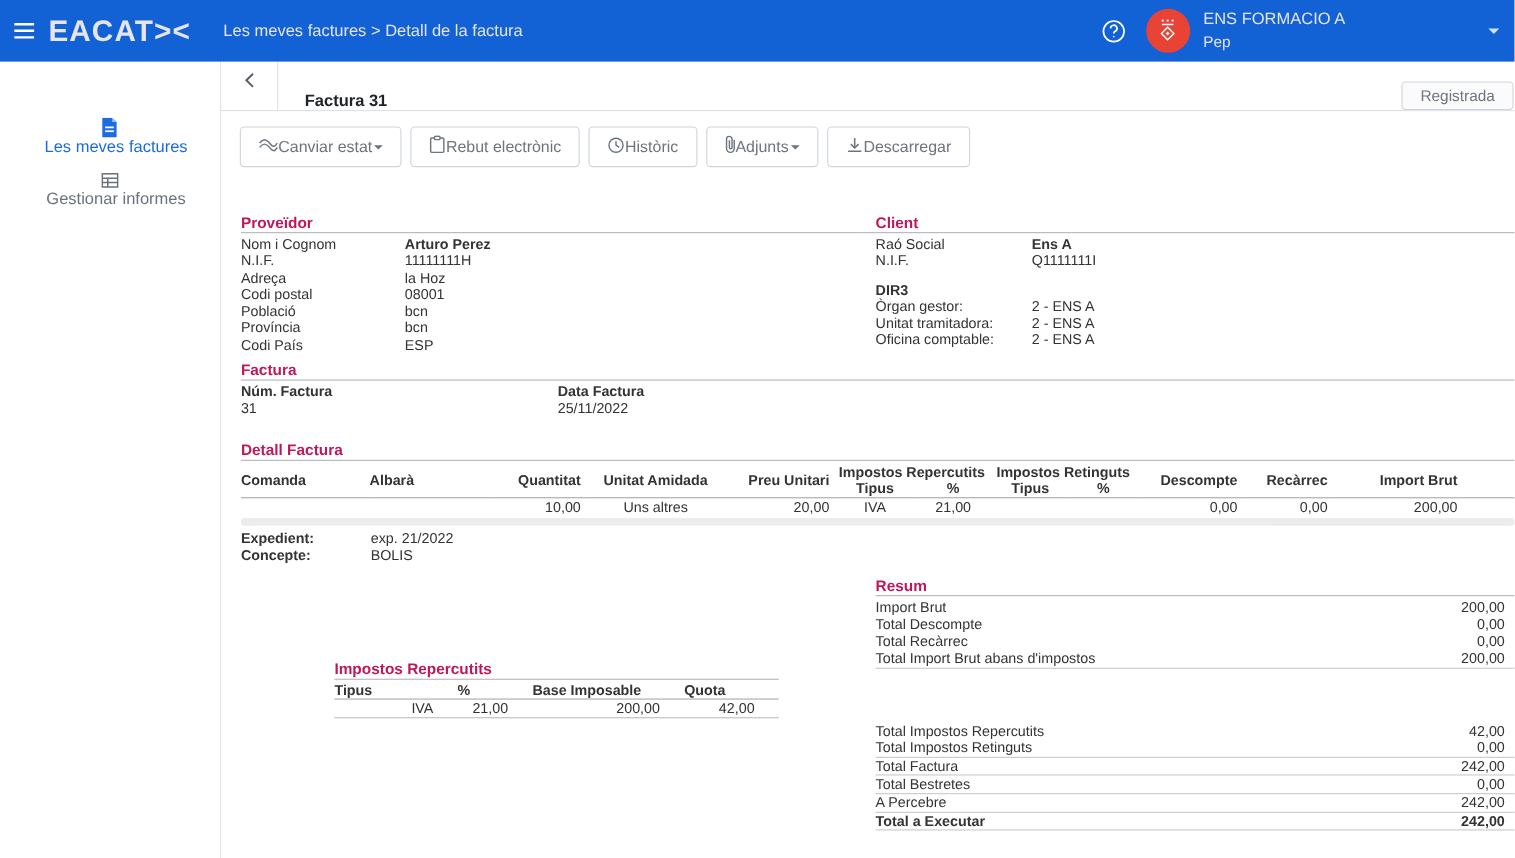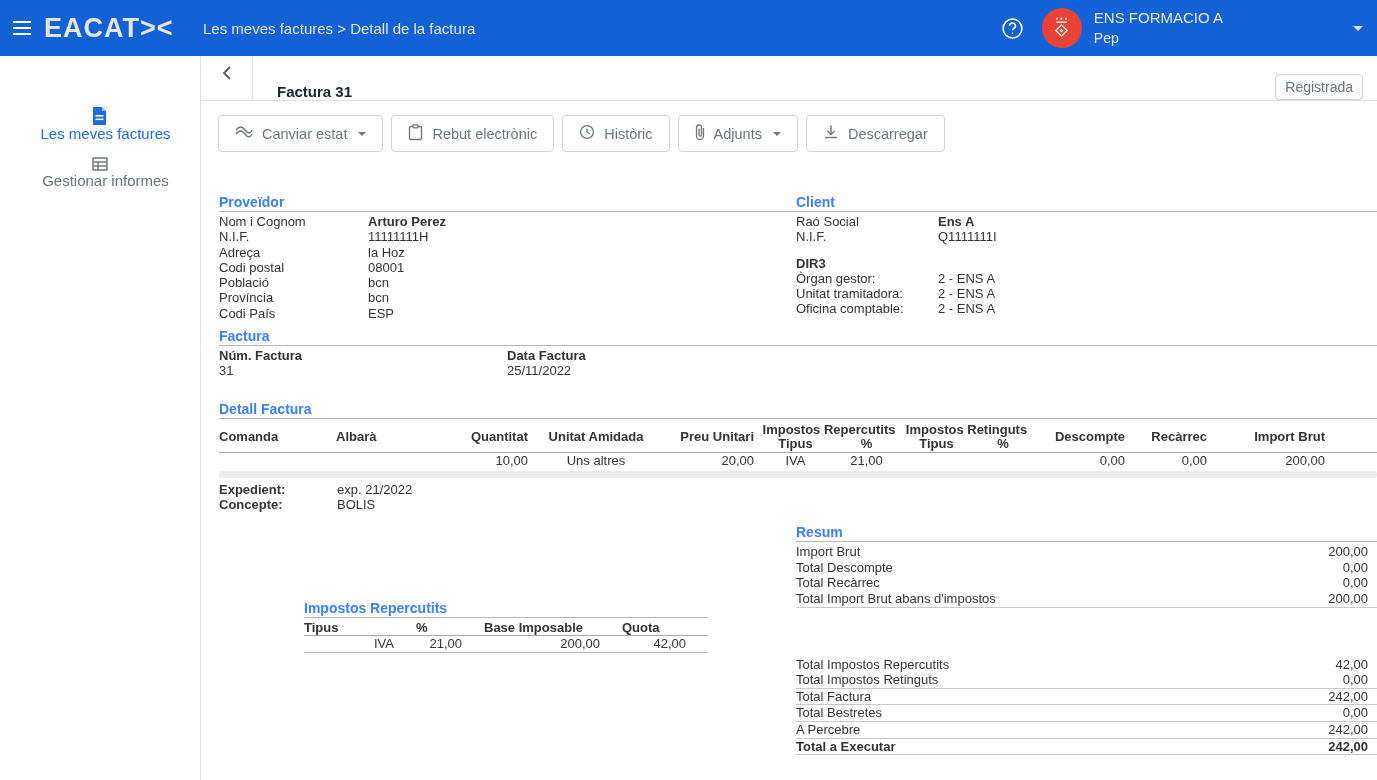--- a/index.html
+++ b/index.html
@@ -27,34 +27,34 @@
   .side-item { display:flex; align-items:center; padding:7px 0 7px 11px; font-size:15px; color:#6a737b; cursor:pointer;flex-direction:column; }
   .side-item .si-ico { width:27px; display:flex; }
   .side-item.active { color:#1b6ce1; }
   .main { flex:1; min-width:0; }
 
   
   .titlebar { height:45px; display:flex; align-items:flex-end; border-bottom:1px solid #dee2e6; }
   .back-btn { width:52px; height:55px; display:flex; align-items:center; justify-content:center;
               border-right:1px solid #dee2e6; cursor:pointer; }
   .tb-title { margin-left:24px; font-size:15px; font-weight:bold; color:#212529; }
-  .badge { margin-left:auto; margin-right:14px; border:1px solid #ced4da; border-radius:4px;
-           background:#fbfbfc; color:#6c757d; font-size:14px; padding:4px 9px; }
+  .badge { margin-left:auto; margin-right:1px; border:1px solid #ced4da; border-radius:4px;
+           background:#fbfbfc; color:#6c757d; font-size:14px; padding:4px 16px; }
 
   
   .toolbar { display:flex; gap:8px; margin:14px 0 0 17px; }
-  .tbtn { display:inline-flex; align-items:center; gap:9px; height:37px; padding:0 16px;
+  .tbtn { display:inline-flex; align-items:center; height:37px; padding:0 16px;
           background:#fff; border:1px solid #ced4da; border-radius:4px; color:#6c757d;
           font-size:14.5px; font-family:inherit; cursor:pointer; }
   .caret-g { width:0; height:0; border-left:4px solid transparent; border-right:4px solid transparent;
              border-top:4px solid #6c757d; margin-left:2px; }
 
   
   .content { padding-left:18px; }
-  .sec-h { font-size:14px; font-weight:bold; color:#3b82f6; border-bottom:1px solid #b5b5b5; padding-bottom:1px; margin-bottom:2px; }
+  .sec-h { font-size:14px; font-weight:bold; color:#be185d; border-bottom:1px solid #b5b5b5; padding-bottom:1px; margin-bottom:2px; }
   .two-col { display:flex; margin-top:42px; }
   .colL { width:577px; flex:none; }
   .colR { width:581px; flex:none; }
   .frow { display:flex; line-height:15.3px; }
   .lab { width:149px; flex:none; }
   .labR { width:142px; flex:none; }
   .bold { font-weight:bold; }
   .sub-h { font-weight:bold; margin-top:11px; }
 
   .fact-sec { margin-top:7px; }

